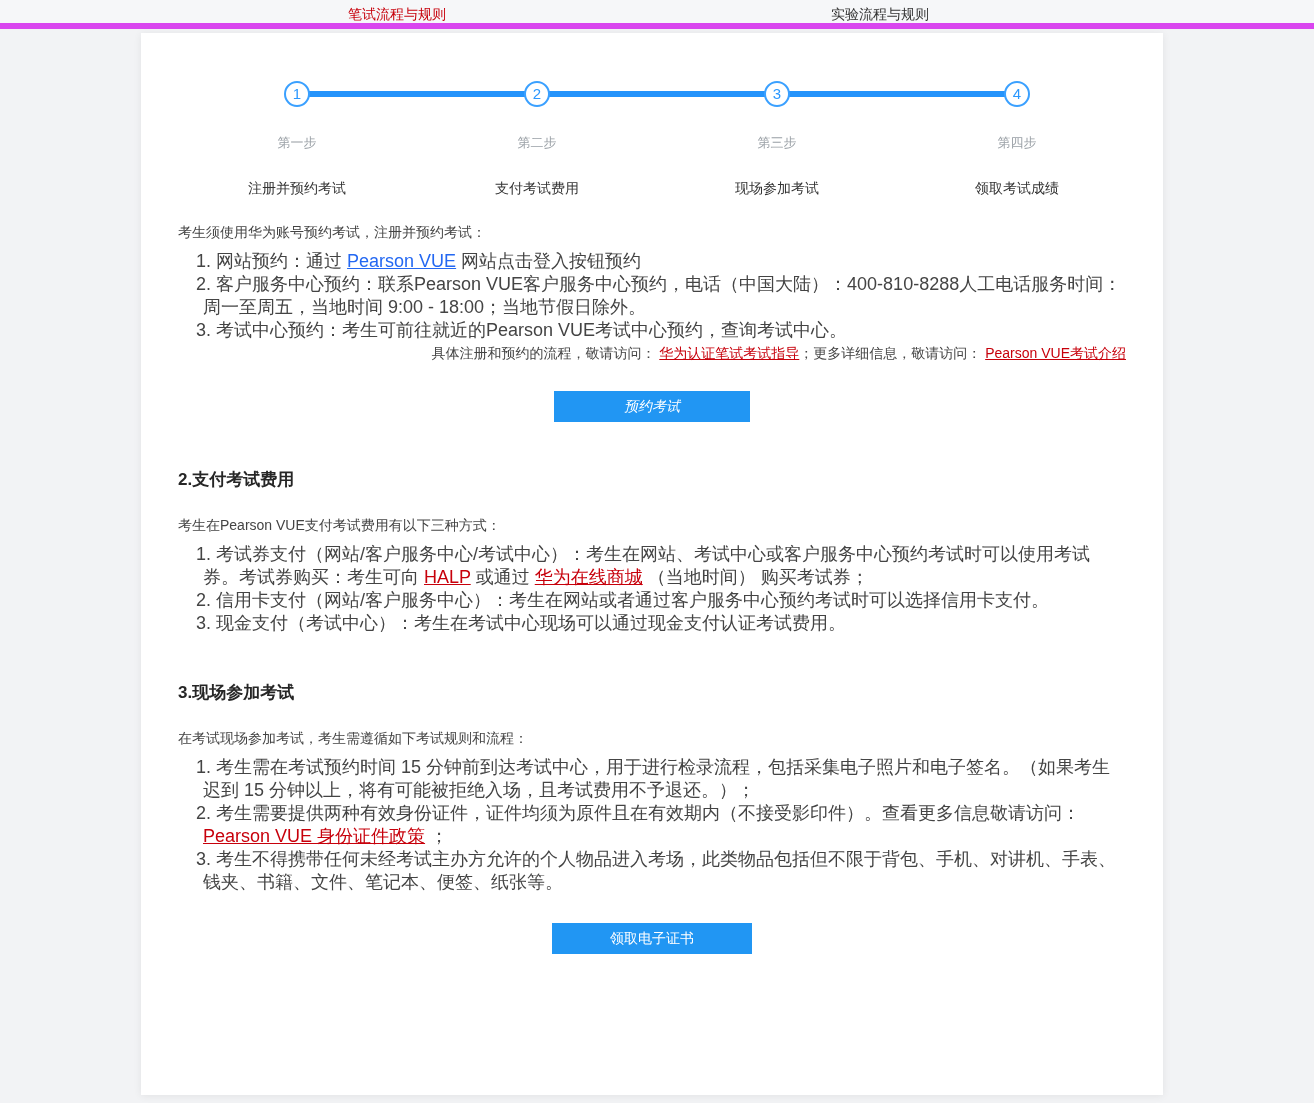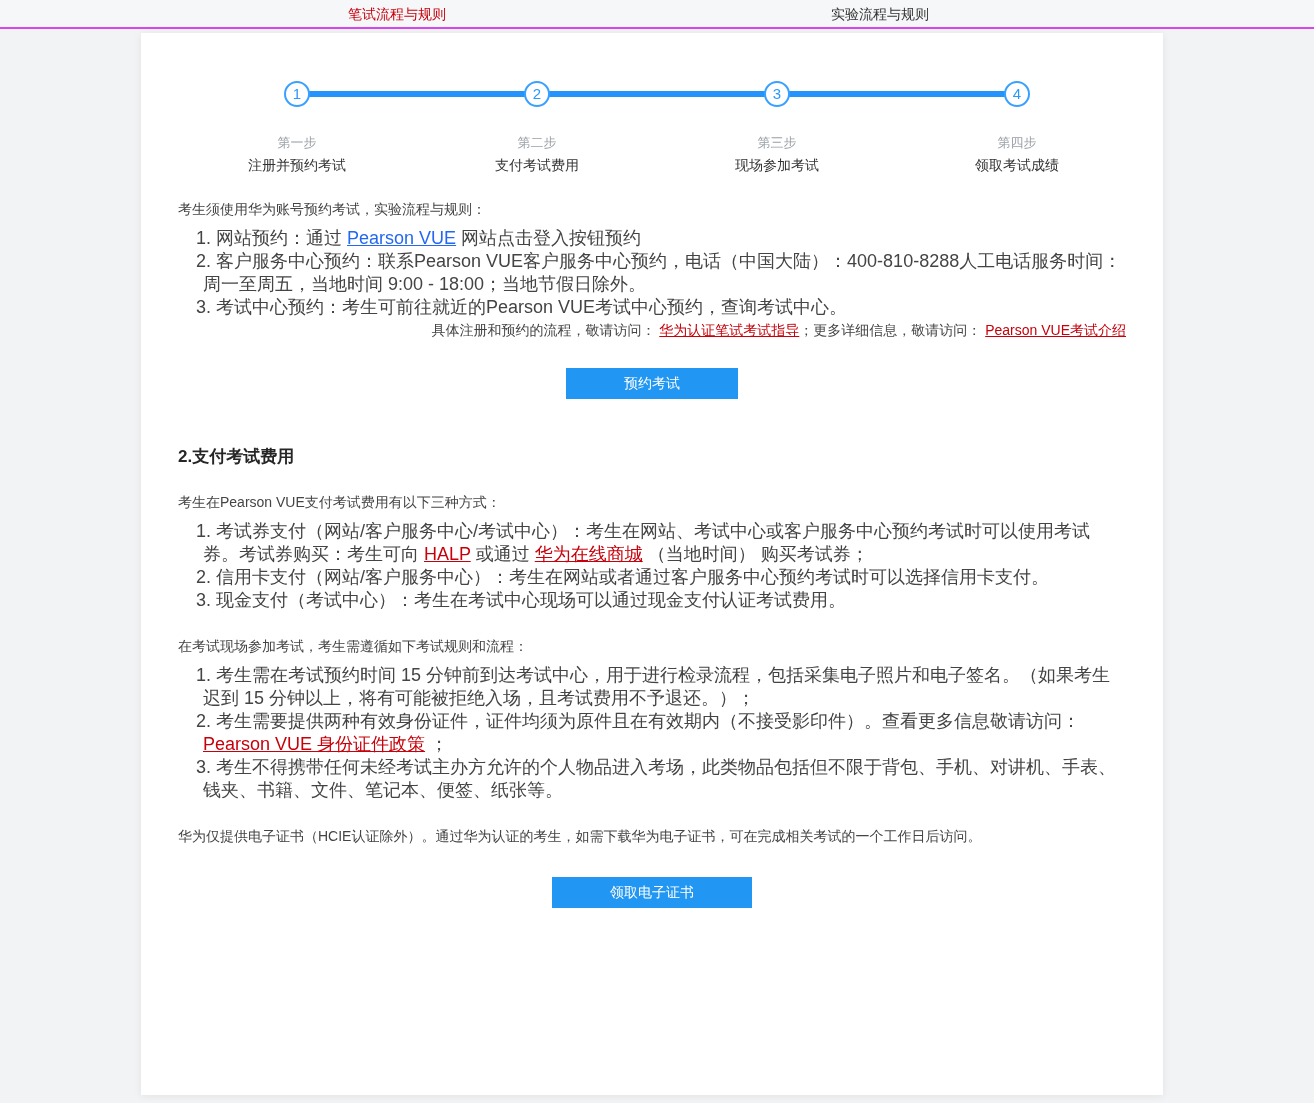--- a/index.html
+++ b/index.html
@@ -9,21 +9,21 @@
     background: #f2f3f5;
     font-family: "Liberation Sans", "DejaVu Sans", sans-serif;
     color: #444;
     position: relative;
   }
   
   .topbar {
     position: relative;
     height: 29px;
     background: #f6f7f9;
-    border-bottom: 2px solid #d946ef;
+    border-bottom: 6px solid #d946ef;
   }
   .tab {
     position: absolute; top: 0;
     height: 29px; line-height: 29px;
     font-size: 14px;
     transform: translateX(-50%);
     cursor: pointer;
     white-space: nowrap;
   }
   .tab-written { left: 397px; color: #c7000b; }
@@ -59,21 +59,21 @@
     margin: 0 auto;
     border: 2px solid #3aa0ff;
     border-radius: 50%;
     background: #fff;
     color: #2b98ff;
     font-size: 15px; line-height: 22px;
     text-align: center;
     position: relative; z-index: 1;
   }
   .step-label { margin-top: 27px; font-size: 13px; color: #9aa0a6; }
-  .step-name { margin-top: 5px; font-size: 14px; color: #333; }
+  .step-name { margin-top: 28px; font-size: 14px; color: #333; }
 
   
   .content { padding: 0 37px; }
   .sec-title {
     font-size: 17px; font-weight: 700; color: #262626;
     margin: 46px 0 0 0;
   }
   .intro { font-size: 14px; line-height: 23px; margin: 23px 0 0 0; }
   ol.plist {
     list-style: none; counter-reset: n;
@@ -97,21 +97,21 @@
     display: block;
     margin: 26px auto 0 auto;
     height: 31px;
     border: none;
     background: #2196f3;
     color: #fff;
     font-size: 14px;
     font-family: inherit;
     cursor: pointer;
   }
-  .btn-book { width: 172px; }
+  .btn-book { width: 196px; font-style: italic; }
   .btn-cert { width: 200px; margin-top: 29px; }
 </style>
 </head>
 <body>
 
 <div class="topbar">
   <span class="tab tab-written">笔试流程与规则</span>
   <span class="tab tab-lab">实验流程与规则</span>
 </div>
 
@@ -136,41 +136,41 @@
     </div>
     <div class="step">
       <div class="step-circle">4</div>
       <div class="step-label">第四步</div>
       <div class="step-name">领取考试成绩</div>
     </div>
   </div>
 
   <div class="content">
 
-    <p class="intro">考生须使用华为账号预约考试，实验流程与规则：</p>
+    <p class="intro">考生须使用华为账号预约考试，注册并预约考试：</p>
     <ol class="plist">
       <li><span>网站预约：通过 </span><a class="blue-link">Pearson VUE</a><span> 网站点击登入按钮预约</span></li>
       <li>客户服务中心预约：联系Pearson VUE客户服务中心预约，电话（中国大陆）：400-810-8288人工电话服务时间：周一至周五，当地时间 9:00 - 18:00；当地节假日除外。</li>
       <li>考试中心预约：考生可前往就近的Pearson VUE考试中心预约，查询考试中心。</li>
     </ol>
     <p class="guide"><span>具体注册和预约的流程，敬请访问： </span><a class="red-link">华为认证笔试考试指导</a><span>；更多详细信息，敬请访问： </span><a class="red-link">Pearson VUE考试介绍</a></p>
     <button class="btn btn-book">预约考试</button>
 
     <h2 class="sec-title">2.支付考试费用</h2>
     <p class="intro">考生在Pearson VUE支付考试费用有以下三种方式：</p>
     <ol class="plist">
       <li><span>考试券支付（网站/客户服务中心/考试中心）：考生在网站、考试中心或客户服务中心预约考试时可以使用考试券。考试券购买：考生可向 </span><a class="red-link">HALP</a><span> 或通过 </span><a class="red-link">华为在线商城</a><span> （当地时间） 购买考试券；</span></li>
       <li>信用卡支付（网站/客户服务中心）：考生在网站或者通过客户服务中心预约考试时可以选择信用卡支付。</li>
       <li>现金支付（考试中心）：考生在考试中心现场可以通过现金支付认证考试费用。</li>
     </ol>
 
+    <h2 class="sec-title">3.现场参加考试</h2>
     <p class="intro">在考试现场参加考试，考生需遵循如下考试规则和流程：</p>
     <ol class="plist">
       <li>考生需在考试预约时间 15 分钟前到达考试中心，用于进行检录流程，包括采集电子照片和电子签名。（如果考生迟到 15 分钟以上，将有可能被拒绝入场，且考试费用不予退还。）；</li>
       <li><span>考生需要提供两种有效身份证件，证件均须为原件且在有效期内（不接受影印件）。查看更多信息敬请访问： </span><a class="red-link">Pearson VUE 身份证件政策</a><span> ；</span></li>
       <li>考生不得携带任何未经考试主办方允许的个人物品进入考场，此类物品包括但不限于背包、手机、对讲机、手表、钱夹、书籍、文件、笔记本、便签、纸张等。</li>
     </ol>
 
-    <p class="intro">华为仅提供电子证书（HCIE认证除外）。通过华为认证的考生，如需下载华为电子证书，可在完成相关考试的一个工作日后访问。</p>
     <button class="btn btn-cert">领取电子证书</button>
 
   </div>
 </div>
 
 </body></html>

